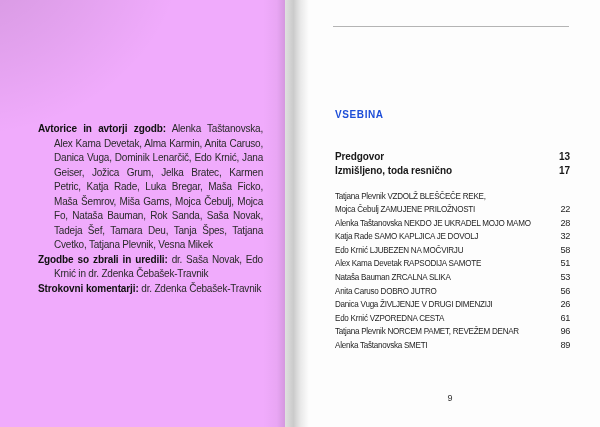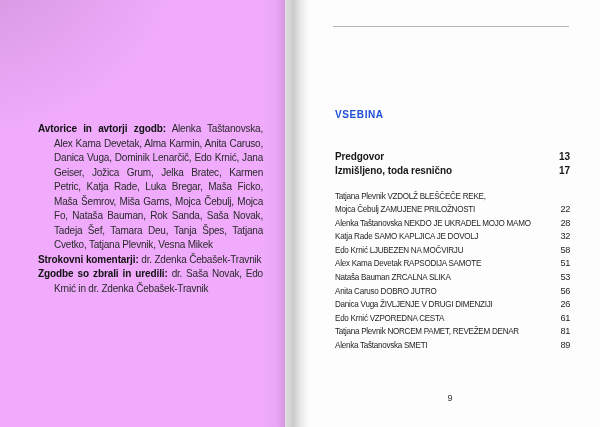--- a/index.html
+++ b/index.html
@@ -67,22 +67,22 @@
 </style>
 </head>
 <body>
 
 <div class="spread">
 
   <div class="page-left">
     <div class="corner-shade"></div>
     <div class="credits">
       <p><b>Avtorice in avtorji zgodb:</b> <span>Alenka Taštanovska, Alex Kama Devetak, Alma Karmin, Anita Caruso, Danica Vuga, Dominik Lenarčič, Edo Krnić, Jana Geiser, Jožica Grum, Jelka Bratec, Karmen Petric, Katja Rade, Luka Bregar, Maša Ficko, Maša Šemrov, Miša Gams, Mojca Čebulj, Mojca Fo, Nataša Bauman, Rok Sanda, Saša Novak, Tadeja Šef, Tamara Deu, Tanja Špes, Tatjana Cvetko, Tatjana Plevnik, Vesna Mikek</span></p>
+      <p><b>Zgodbe so zbrali in uredili:</b> <span>dr. Saša Novak, Edo Krnić in dr. Zdenka Čebašek-Travnik</span></p>
       <p><b>Strokovni komentarji:</b> <span>dr. Zdenka Čebašek-Travnik</span></p>
-      <p><b>Zgodbe so zbrali in uredili:</b> <span>dr. Saša Novak, Edo Krnić in dr. Zdenka Čebašek-Travnik</span></p>
     </div>
   </div>
 
   <div class="gutter"></div>
 
   <div class="page-right"></div>
 
   <div class="top-rule"></div>
 
   <h1 class="heading">VSEBINA</h1>
@@ -134,21 +134,21 @@
       <div class="trow">
         <span class="tlabel">Danica Vuga ŽIVLJENJE V DRUGI DIMENZIJI</span>
         <span class="tpage">26</span>
       </div>
       <div class="trow">
         <span class="tlabel">Edo Krnić VZPOREDNA CESTA</span>
         <span class="tpage">61</span>
       </div>
       <div class="trow">
         <span class="tlabel">Tatjana Plevnik NORCEM PAMET, REVEŽEM DENAR</span>
-        <span class="tpage">81</span>
+        <span class="tpage">96</span>
       </div>
       <div class="trow">
         <span class="tlabel">Alenka Taštanovska SMETI</span>
         <span class="tpage">89</span>
       </div>
     </div>
 
   <div class="folio">9</div>
 
 </div>

